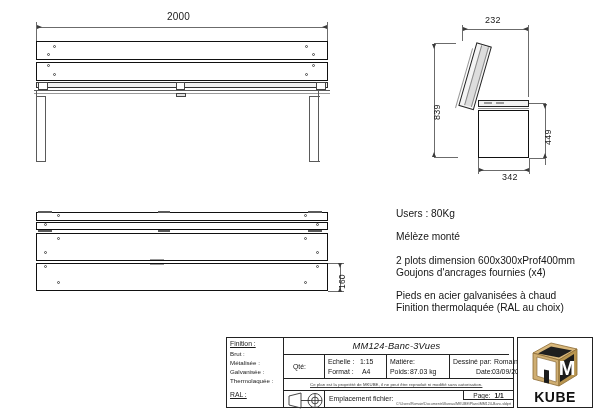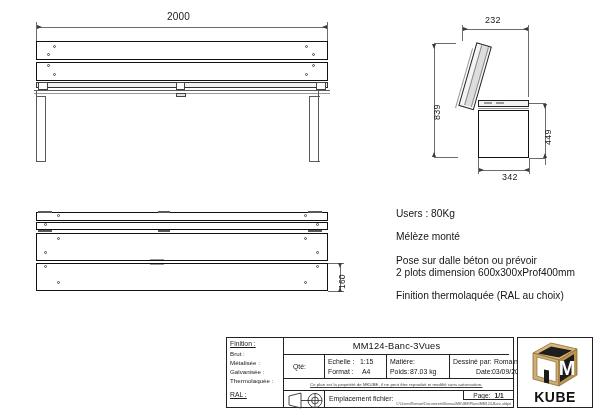--- a/index.html
+++ b/index.html
@@ -41,21 +41,21 @@
   .notes{position:absolute;left:396px;top:208px;width:200px;}
   .notes p{margin:0 0 11px 0;font-size:10.2px;line-height:12.3px;color:#161616;}
   .notes p span{display:block;}
 
   
   .tb{position:absolute;left:226px;top:337px;width:288px;height:71px;border:1.1px solid #222;box-sizing:border-box;background:#fff;}
   .tb-left{position:absolute;left:0;top:0;width:57px;height:100%;border-right:1.1px solid #222;box-sizing:border-box;}
   .fin-lbl{position:absolute;font-size:6.2px;color:#1a1a1a;white-space:nowrap;}
   .fin-lbl.u{text-decoration:underline;font-size:6.8px;}
 
-  .tb-title{position:absolute;left:57px;top:0;right:4px;height:17px;border-bottom:1.1px solid #222;box-sizing:border-box;display:flex;align-items:center;justify-content:center;}
+  .tb-title{position:absolute;left:57px;top:0;right:4px;height:17px;border-bottom:1.1px solid #222;box-sizing:border-box;display:flex;align-items:center;justify-content:center;font-style:italic;}
   .tb-title span{font-size:9.3px;color:#111;letter-spacing:.2px;}
 
   .tb-row2{position:absolute;left:57px;top:17px;right:0;height:24px;border-bottom:1.1px solid #222;box-sizing:border-box;display:flex;}
   .c-qte{width:41px;border-right:1.1px solid #222;box-sizing:border-box;position:relative;}
   .c-ech{width:62px;border-right:1.1px solid #222;box-sizing:border-box;position:relative;}
   .c-mat{width:63px;border-right:1.1px solid #222;box-sizing:border-box;position:relative;}
   .c-des{flex:1;position:relative;}
   .cell-t{position:absolute;font-size:6.9px;color:#151515;white-space:nowrap;}
 
   .tb-legal{position:absolute;left:57px;top:41px;right:0;height:12px;border-bottom:1.1px solid #222;box-sizing:border-box;}
@@ -197,24 +197,25 @@
     <div class="ext vl" style="left:340px;top:263px;width:1px;height:29px;"></div>
     <div class="arw arw-d" style="left:338px;top:263px;"></div>
     <div class="arw arw-u" style="left:338px;top:287px;"></div>
     <div class="dimtxt vert" style="left:337px;top:289px;font-size:8.5px;">160</div>
   </div>
 
   <div class="notes">
     <p>Users : 80Kg</p>
     <p>Mélèze monté</p>
     <p>
-      <span>Pose sur dalle béton ou prévoir</span>
       <span>2 plots dimension 600x300xProf400mm</span>
+      <span>Goujons d'ancrages fournies (x4)</span>
     </p>
     <p>
+      <span>Pieds en acier galvanisées à chaud</span>
       <span>Finition thermolaquée (RAL au choix)</span>
     </p>
   </div>
 
   <div class="tb">
 
     <div class="tb-left">
       <div class="fin-lbl u" style="left:3px;top:2px;">Finition :</div>
       <div class="fin-lbl" style="left:3px;top:12px;">Brut :</div>
       <div class="fin-lbl" style="left:3px;top:21px;">Métalisée :</div>

